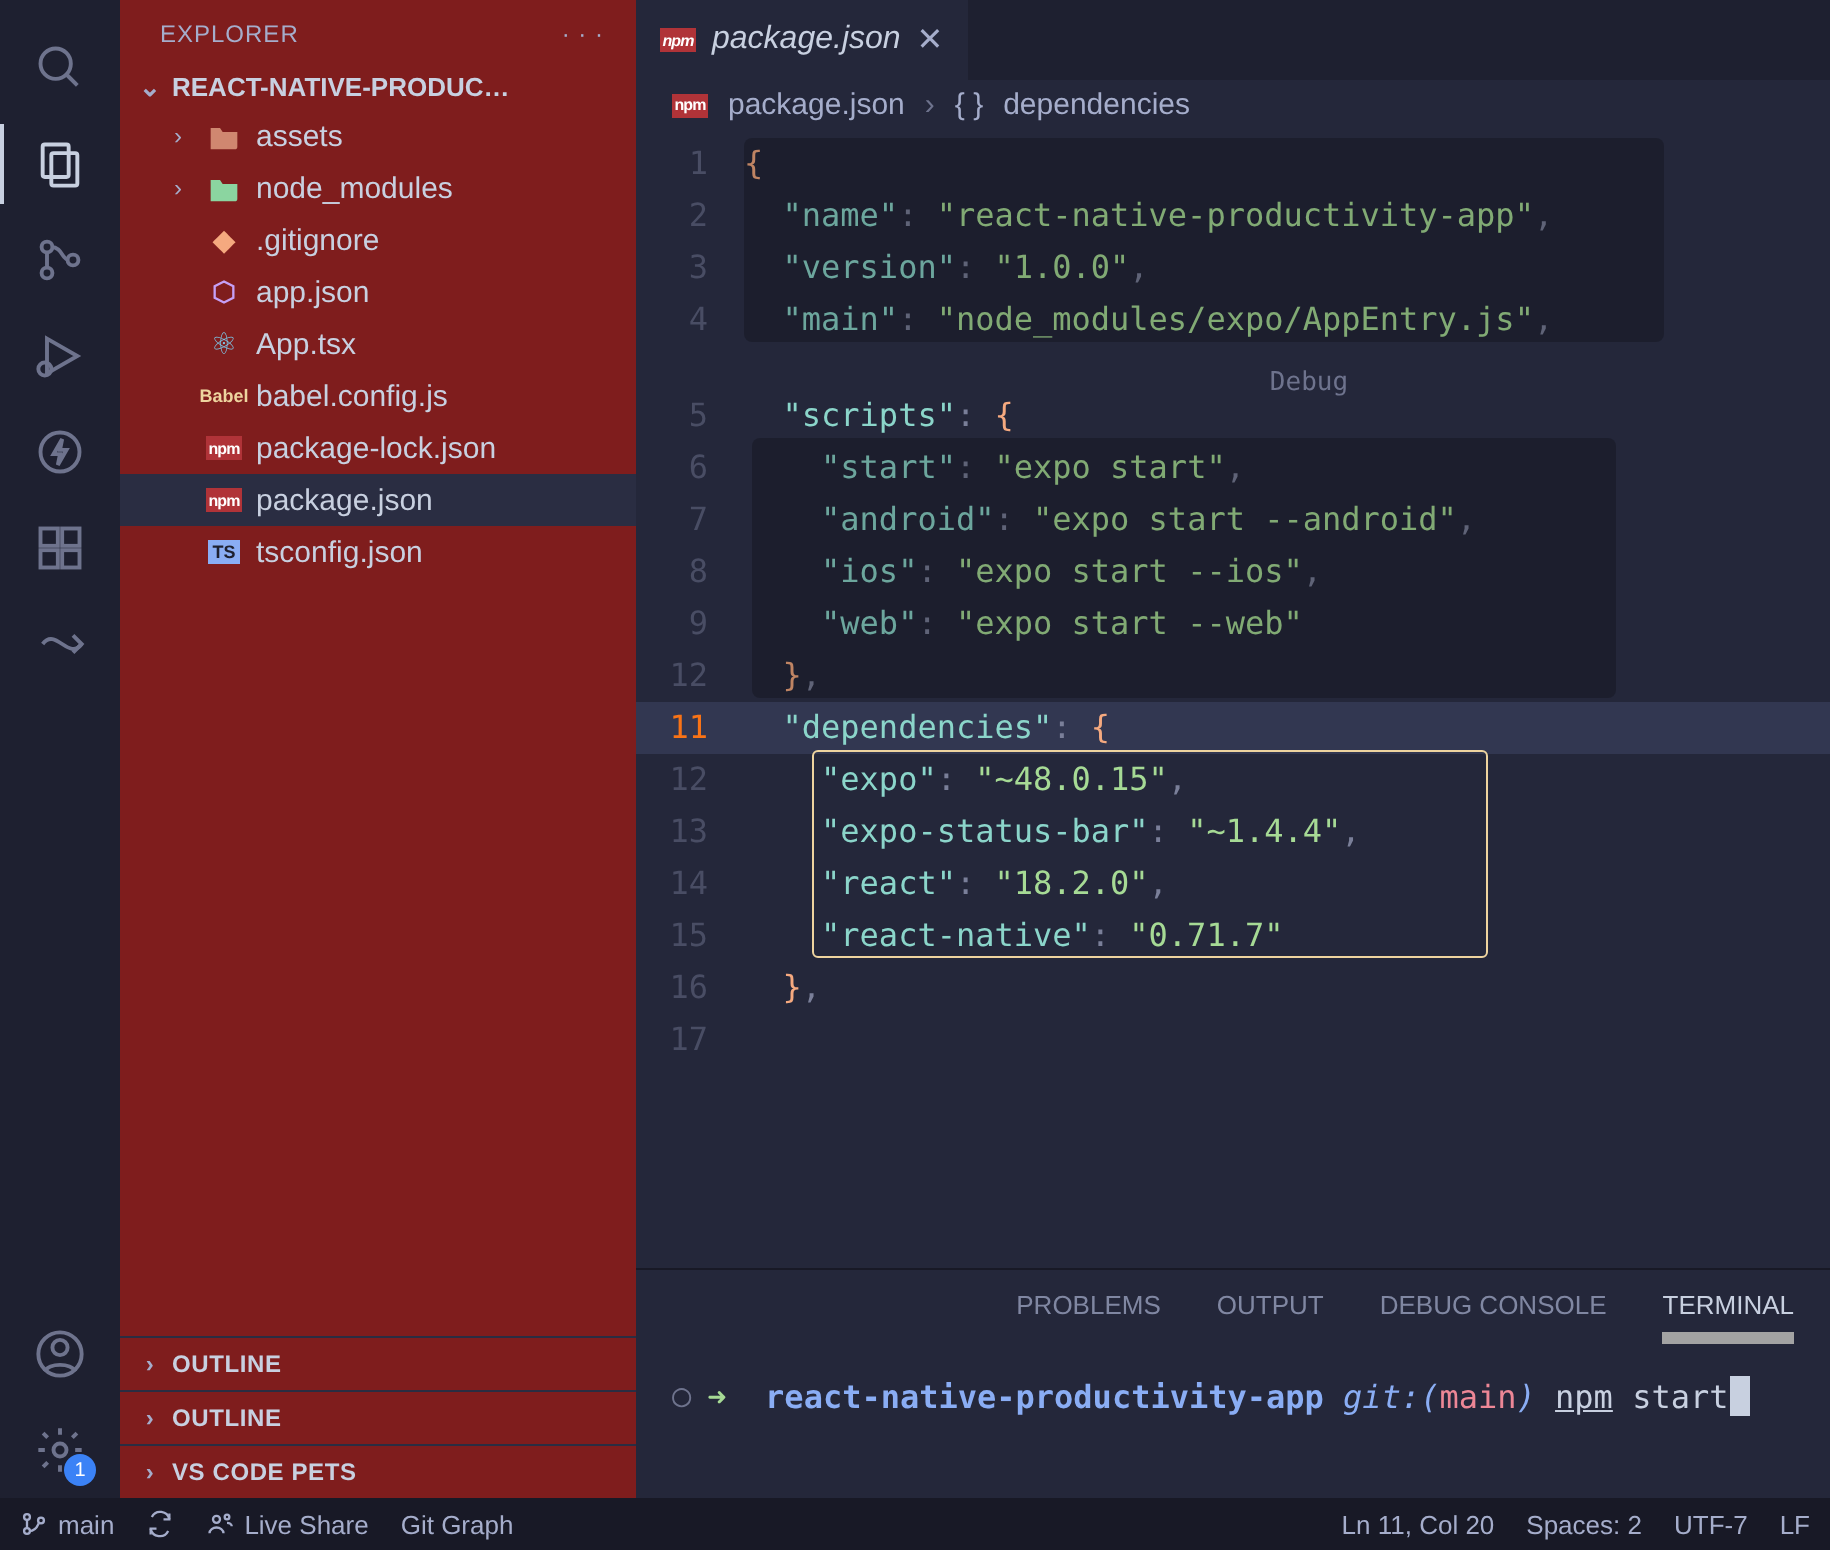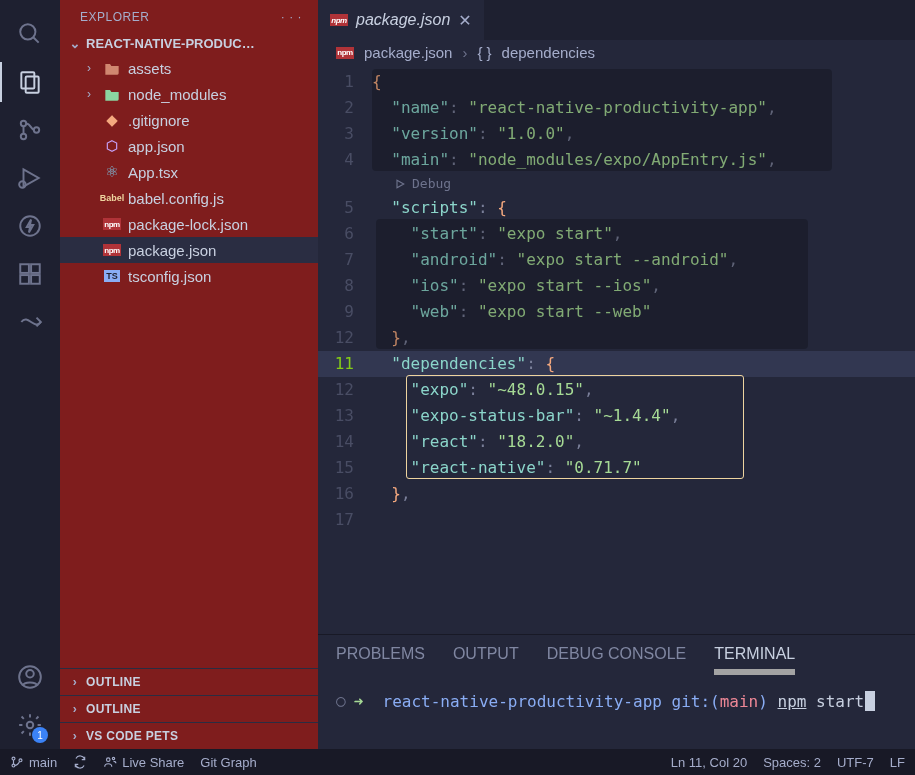--- a/index.html
+++ b/index.html
@@ -160,35 +160,36 @@
 }
 .line { display: flex; }
 .gutter {
   width: 54px;
   text-align: right;
   padding-right: 18px;
   color: #494d64;
   user-select: none;
   flex-shrink: 0;
 }
-.line.current .gutter { color: #84cc16; }
+.line.current .gutter { color: #f97316; }
 .line.current { background: rgba(92,103,150,0.25); }
 .code { white-space: pre; padding-right: 20px;}
 .brace { color: #f5a97f; }
 .key { color: #8bd5ca; }
 .str { color: #a6da95; }
 .punct { color: #7a7f99; }
 .codelens {
   display: flex;
   align-items: center;
   gap: 6px;
   color: #6e738d;
   font-size: 13px;
   padding-left: 76px;
   height: 22px;
+  flex-direction: column;
 }
 .codelens svg { width: 12px; height: 12px; }
 
 .box1 {
   position: absolute;
   left: 54px;
   top: 4px;
   width: 460px;
   height: 102px;
   border-radius: 4px;
@@ -221,37 +222,38 @@
   height: 115px;
   border-top: 1px solid #181926;
   background: #24273a;
   display: flex;
   flex-direction: column;
 }
 .panel-tabs {
   display: flex;
   gap: 28px;
   padding: 10px 18px 6px;
-  font-size: 16px;
+  font-size: 13px;
   color: #8087a2;
+  justify-content: flex-end;
 }
 .panel-tab { cursor: pointer; padding-bottom: 6px;}
 .panel-tab.active { color: #c8d0e0; border-bottom: 6px solid #a3a3a3; }
 .terminal {
   flex: 1;
   font-family: "Menlo","Consolas",monospace;
   font-size: 16px;
   padding: 10px 18px;
   color: #c8d0e0;
   display: flex;
   align-items: flex-start;
   gap: 8px;
 }
-.term-dir { color: #8aadf4; font-weight: 400; margin-top: 14px;}
-.term-git { color: #8aadf4; }
+.term-dir { color: #8aadf4; font-weight: 700; margin-top: 14px;}
+.term-git { color: #8aadf4; font-style: italic; }
 .term-branch { color: #ed8796; }
 .term-cmd { color: #c8d0e0; }
 .term-npm { text-decoration: underline; }
 .cursor-block {
   display: inline-block;
   width: 10px; height: 20px;
   background: #c8d0e0;
   vertical-align: text-bottom;
   margin-left: 1px;
 }

